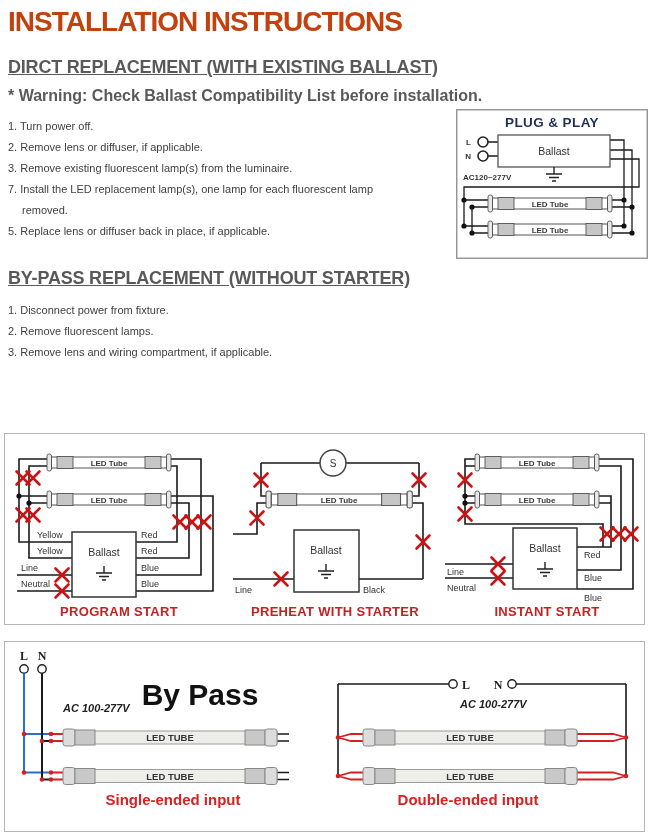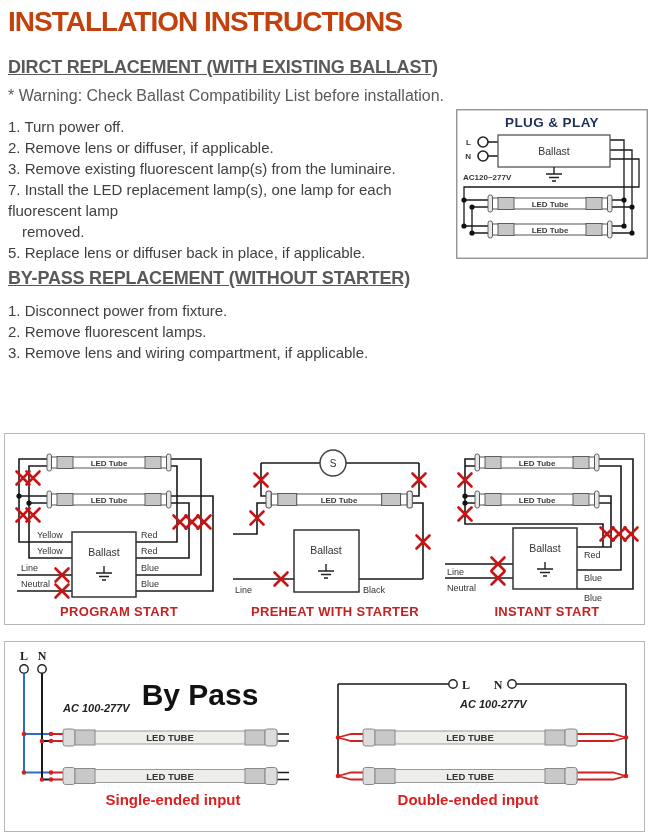--- a/index.html
+++ b/index.html
@@ -2,21 +2,21 @@
 <html><head>
 <meta charset="utf-8">
 <style>
   html,body{margin:0;padding:0;background:#fff;}
   .page{position:relative;width:650px;height:840px;background:#fff;overflow:hidden;
         font-family:"Liberation Sans",sans-serif;}
   .abs{position:absolute;}
   h1.title{margin:0;font-size:28px;font-weight:bold;color:#c2410c;letter-spacing:-1px;}
   h2.sec{margin:0;font-size:18px;font-weight:bold;color:#595959;letter-spacing:-0.2px;text-decoration:underline;}
   .warning{font-size:16px;color:#595959;}
-  .steps div{font-size:15px;color:#3f3f3f;line-height:21px;}
+  .steps div{font-size:11px;color:#3f3f3f;line-height:21px;}
   .steps .cont{padding-left:14px;}
   .figbox{position:absolute;border:1.5px solid #b5b5b5;background:#fff;}
   svg{display:block;font-family:"Liberation Sans",sans-serif;}
   .w{stroke:#1a1a1a;stroke-width:1.6;fill:none;}
   .wp{stroke:#1a1a1a;stroke-width:1.3;fill:none;}
   .lbl{font-size:9px;fill:#333;}
   .tt{font-size:8px;font-weight:bold;fill:#3a3a3a;text-anchor:middle;}
   .ttb{font-size:9.5px;font-weight:bold;fill:#333;text-anchor:middle;}
   .bt{font-size:10.5px;fill:#333;text-anchor:middle;}
   .dt{font-size:13px;font-weight:bold;fill:#c42222;text-anchor:middle;letter-spacing:0.3px;}
@@ -56,21 +56,21 @@
     <circle id="dotK" r="2.6" fill="#111"></circle>
     <circle id="dotR" r="2.3" fill="#d42020"></circle>
   </defs>
 </svg>
 
 <div class="page">
 
   <h1 class="title abs" style="left:8px;top:6px;">INSTALLATION INSTRUCTIONS</h1>
 
   <h2 class="sec abs" style="left:8px;top:57px;">DIRCT REPLACEMENT (WITH EXISTING BALLAST)</h2>
-  <div class="warning abs" style="left:8px;top:87px;">* Warning: Check Ballast Compatibility List before installation.</div>
+  <div class="warning abs" style="left:8px;top:87px;font-weight:bold;">* Warning: Check Ballast Compatibility List before installation.</div>
 
   <div class="steps abs" style="left:8px;top:116px;width:440px;">
     <div>1. Turn power off.</div>
     <div>2. Remove lens or diffuser, if applicable.</div>
     <div>3. Remove existing fluorescent lamp(s) from the luminaire.</div>
     <div>7. Install the LED replacement lamp(s), one lamp for each fluorescent lamp</div>
     <div class="cont">removed.</div>
     <div>5. Replace lens or diffuser back in place, if applicable.</div>
   </div>
 

